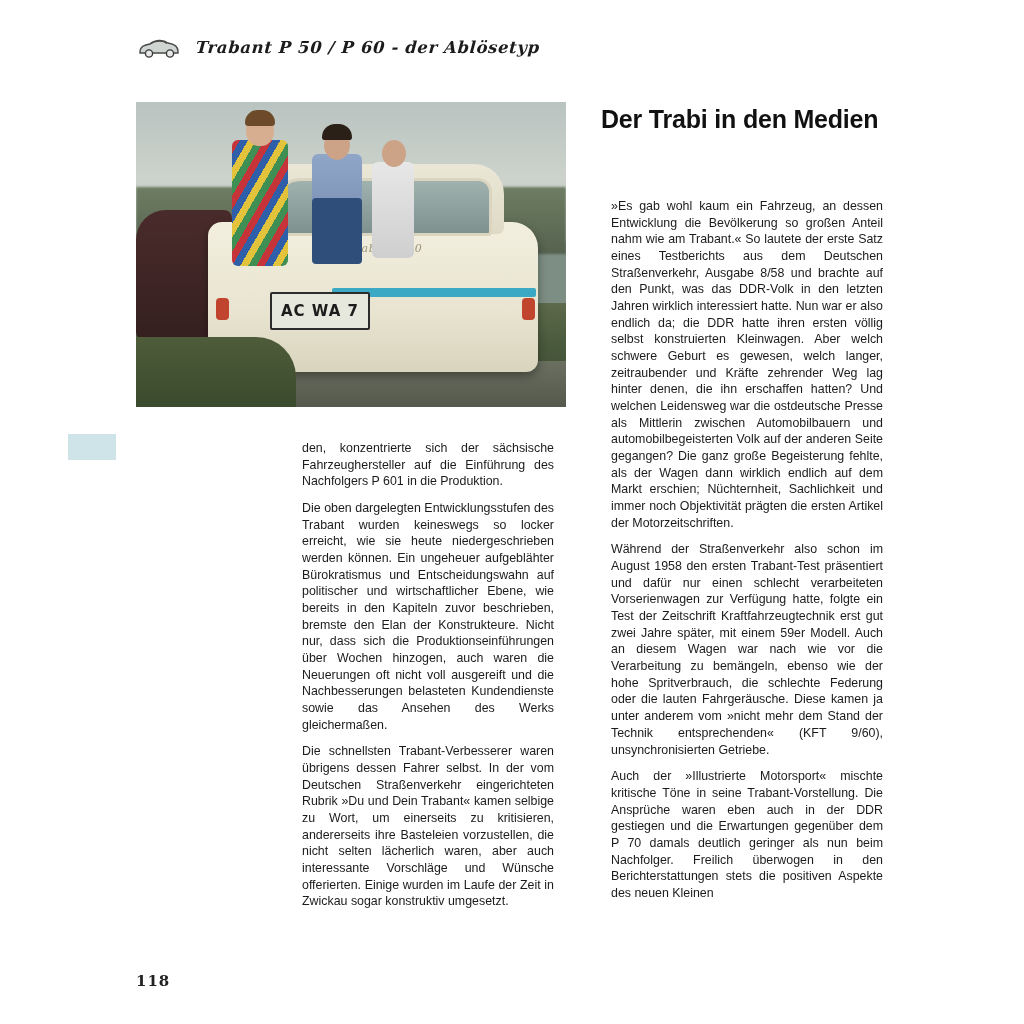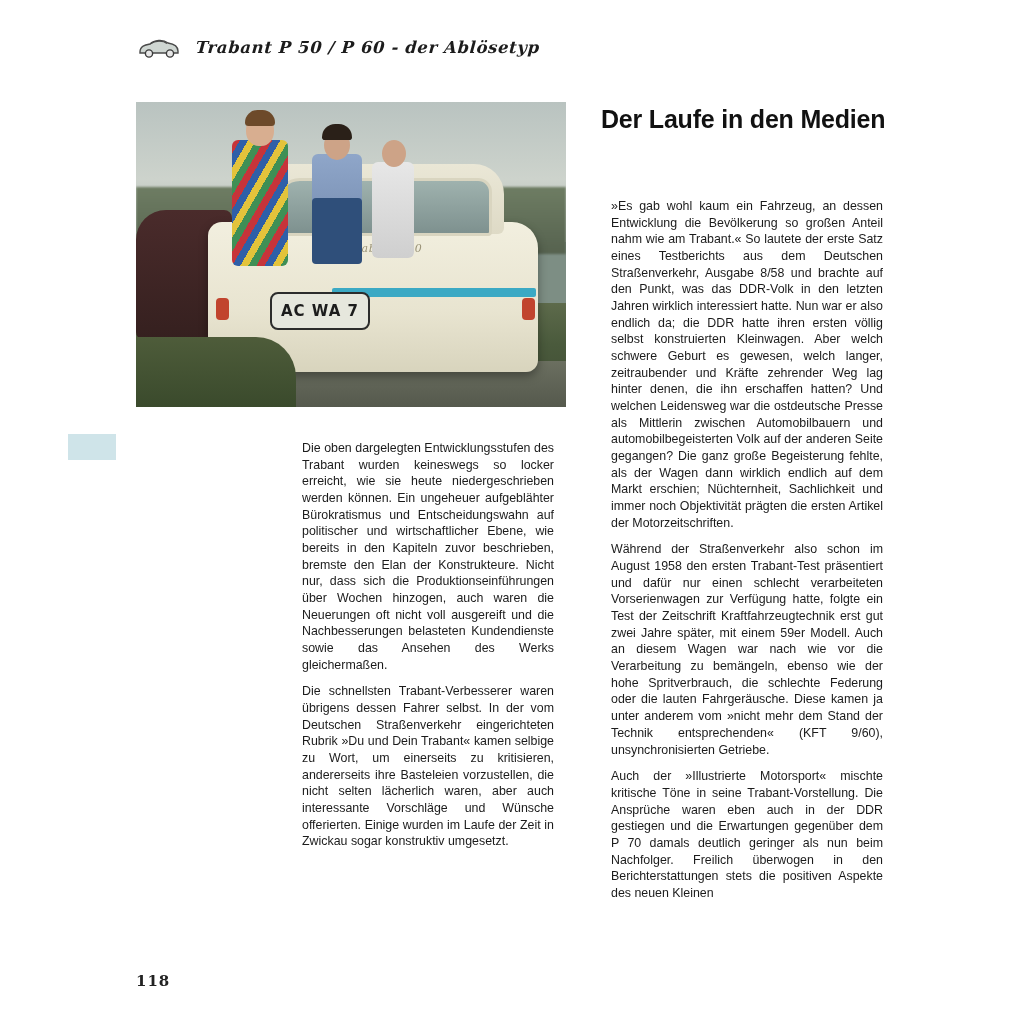--- a/index.html
+++ b/index.html
@@ -111,21 +111,21 @@
     width: 204px; height: 9px;
     background: #3ba9c4;
     border-radius: 2px;
   }
   .plate {
     position: absolute;
     left: 134px; top: 190px;
     width: 96px; height: 34px;
     background: #e6e7dd;
     border: 2px solid #2c2c2c;
-    border-radius: 8px;
+    border-radius: 2px;
     display: flex;
     align-items: center;
     justify-content: center;
     font-family: "DejaVu Sans", sans-serif;
     font-weight: 700;
     font-size: 15px;
     letter-spacing: 1px;
     color: #1c1c1c;
   }
   .script-badge {
@@ -310,23 +310,24 @@
     <div class="person p2-head"></div>
     <div class="person p2-hair"></div>
     <div class="person p3-body"></div>
     <div class="person p3-head"></div>
 
     <div class="grass-front"></div>
   </div>
 
   <div class="caption-swatch"></div>
 
-  <div class="headline">Der Laufe in den Medien</div>
+  <div class="headline">Der Trabi in den Medien</div>
 
   <div class="col col-left">
+    <p>den, konzentrierte sich der sächsische Fahrzeughersteller auf die Einführung des Nachfolgers P 601 in die Produktion.</p>
     <p>Die oben dargelegten Entwicklungsstufen des Trabant wurden keineswegs so locker erreicht, wie sie heute niedergeschrieben werden können. Ein ungeheuer aufgeblähter Bürokratismus und Entscheidungswahn auf politischer und wirtschaftlicher Ebene, wie bereits in den Kapiteln zuvor beschrieben, bremste den Elan der Konstrukteure. Nicht nur, dass sich die Produktionseinführungen über Wochen hinzogen, auch waren die Neuerungen oft nicht voll ausgereift und die Nachbesserungen belasteten Kundendienste sowie das Ansehen des Werks gleichermaßen.</p>
     <p>Die schnellsten Trabant-Verbesserer waren übrigens dessen Fahrer selbst. In der vom Deutschen Straßenverkehr eingerichteten Rubrik »Du und Dein Trabant« kamen selbige zu Wort, um einerseits zu kritisieren, andererseits ihre Basteleien vorzustellen, die nicht selten lächerlich waren, aber auch interessante Vorschläge und Wünsche offerierten. Einige wurden im Laufe der Zeit in Zwickau sogar konstruktiv umgesetzt.</p>
   </div>
 
   <div class="col col-right">
     <p>»Es gab wohl kaum ein Fahrzeug, an dessen Entwicklung die Bevölkerung so großen Anteil nahm wie am Trabant.« So lautete der erste Satz eines Testberichts aus dem Deutschen Straßenverkehr, Ausgabe 8/58 und brachte auf den Punkt, was das DDR-Volk in den letzten Jahren wirklich interessiert hatte. Nun war er also endlich da; die DDR hatte ihren ersten völlig selbst konstruierten Kleinwagen. Aber welch schwere Geburt es gewesen, welch langer, zeitraubender und Kräfte zehrender Weg lag hinter denen, die ihn erschaffen hatten? Und welchen Leidensweg war die ostdeutsche Presse als Mittlerin zwischen Automobilbauern und automobilbegeisterten Volk auf der anderen Seite gegangen? Die ganz große Begeisterung fehlte, als der Wagen dann wirklich endlich auf dem Markt erschien; Nüchternheit, Sachlichkeit und immer noch Objektivität prägten die ersten Artikel der Motorzeitschriften.</p>
     <p>Während der Straßenverkehr also schon im August 1958 den ersten Trabant-Test präsentiert und dafür nur einen schlecht verarbeiteten Vorserienwagen zur Verfügung hatte, folgte ein Test der Zeitschrift Kraftfahrzeugtechnik erst gut zwei Jahre später, mit einem 59er Modell. Auch an diesem Wagen war nach wie vor die Verarbeitung zu bemängeln, ebenso wie der hohe Spritverbrauch, die schlechte Federung oder die lauten Fahrgeräusche. Diese kamen ja unter anderem vom »nicht mehr dem Stand der Technik entsprechenden« (KFT 9/60), unsynchronisierten Getriebe.</p>
     <p>Auch der »Illustrierte Motorsport« mischte kritische Töne in seine Trabant-Vorstellung. Die Ansprüche waren eben auch in der DDR gestiegen und die Erwartungen gegenüber dem P 70 damals deutlich geringer als nun beim Nachfolger. Freilich überwogen in den Berichterstattungen stets die positiven Aspekte des neuen Kleinen</p>
   </div>
 

